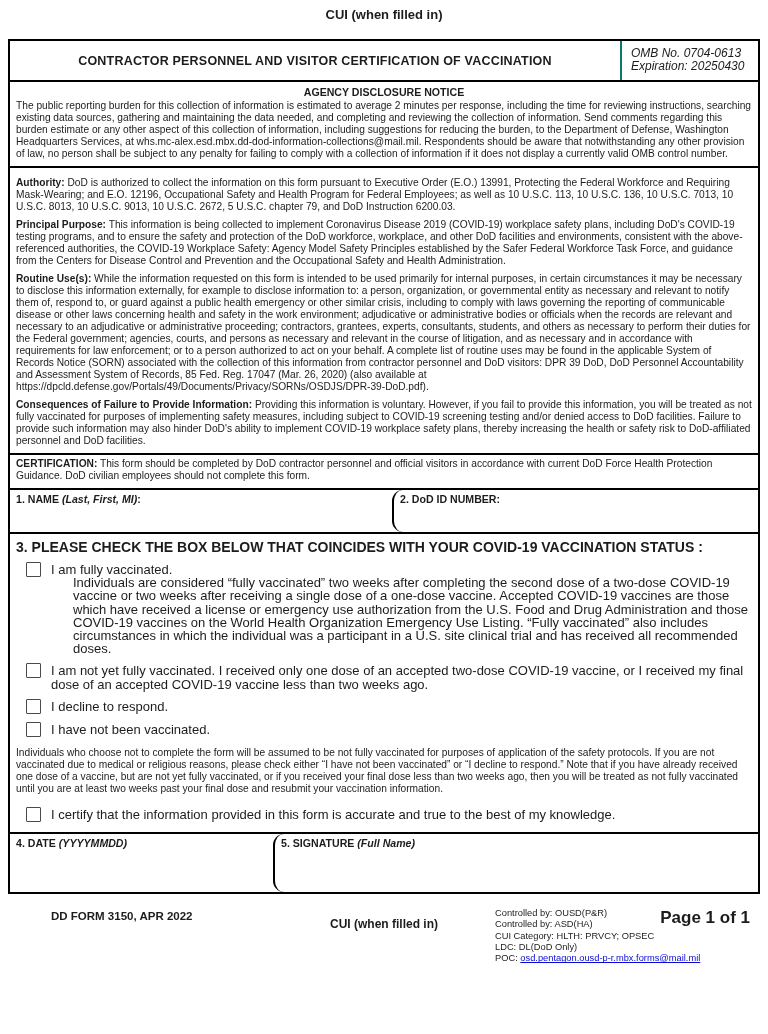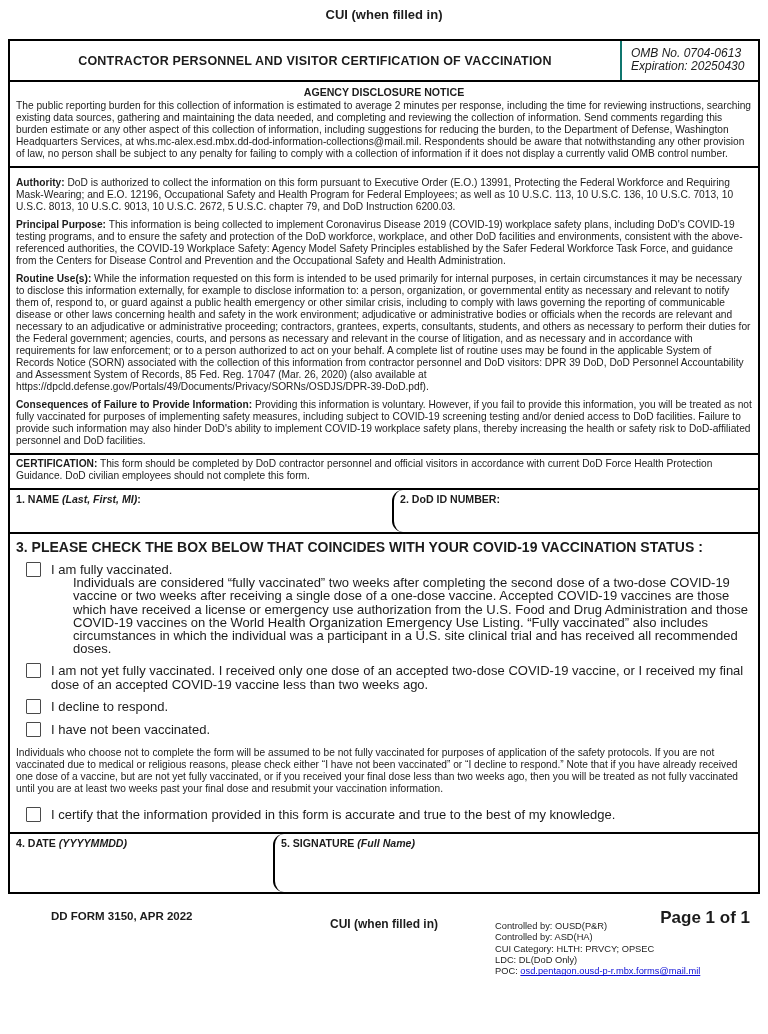--- a/index.html
+++ b/index.html
@@ -64,21 +64,21 @@
   }
   .opt-text { font-size: 13px; line-height: 13.2px; padding-top: 1px; }
   .opt-desc { margin-left: 22px; }
   .note { margin: 10px 0 0 0; }
   .ack  { margin: 12px 0 0 0; }
   .certify-opt { margin-top: 12px; }
   
   .footer { position: relative; margin: 0 8px; height: 62px; }
   .form-number { position: absolute; left: 3px; top: 4px; font-weight: bold; font-size: 11.5px; margin-left: 40px; }
   .cui-bottom  { position: absolute; left: 0; right: 0; top: 11px; text-align: center; font-weight: bold; font-size: 12px; }
-  .ctrl-block  { position: absolute; left: 487px; top: 15px; font-size: 9.3px; line-height: 11.4px; }
+  .ctrl-block  { position: absolute; left: 487px; top: 2px; font-size: 9.3px; line-height: 11.4px; }
   .poc-link    { color: #0b0bd6; text-decoration: underline; cursor: pointer; }
   .page-info   { position: absolute; right: 10px; top: 2px; font-weight: bold; font-size: 17px; }
 </style>
 </head>
 <body>
 
 <div class="cui-banner">CUI (when filled in)</div>
 
 <div class="form-wrap">
 

